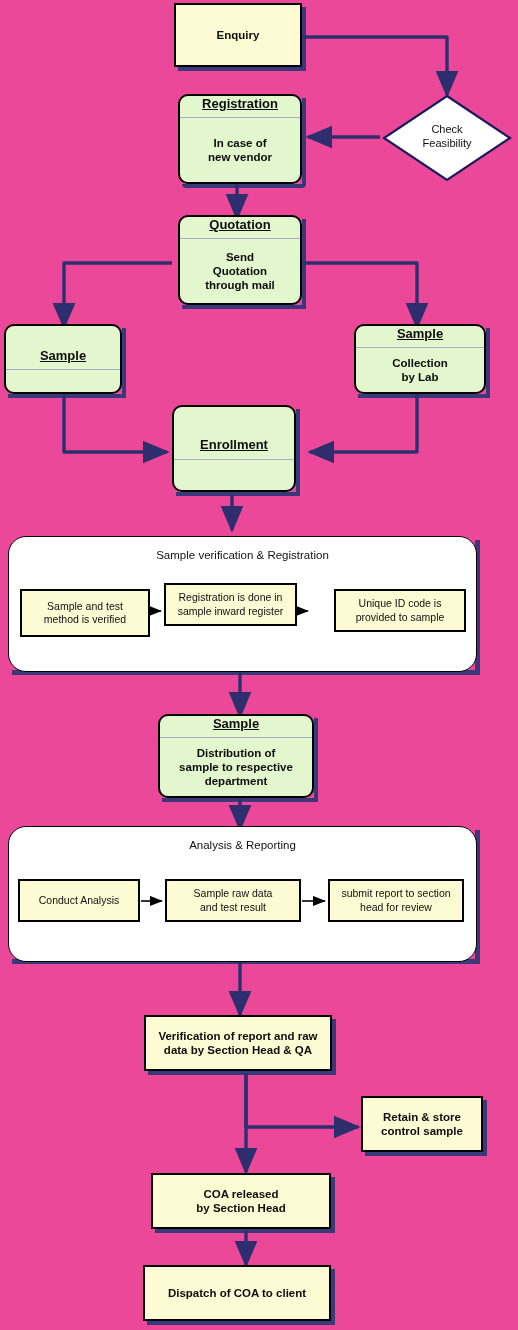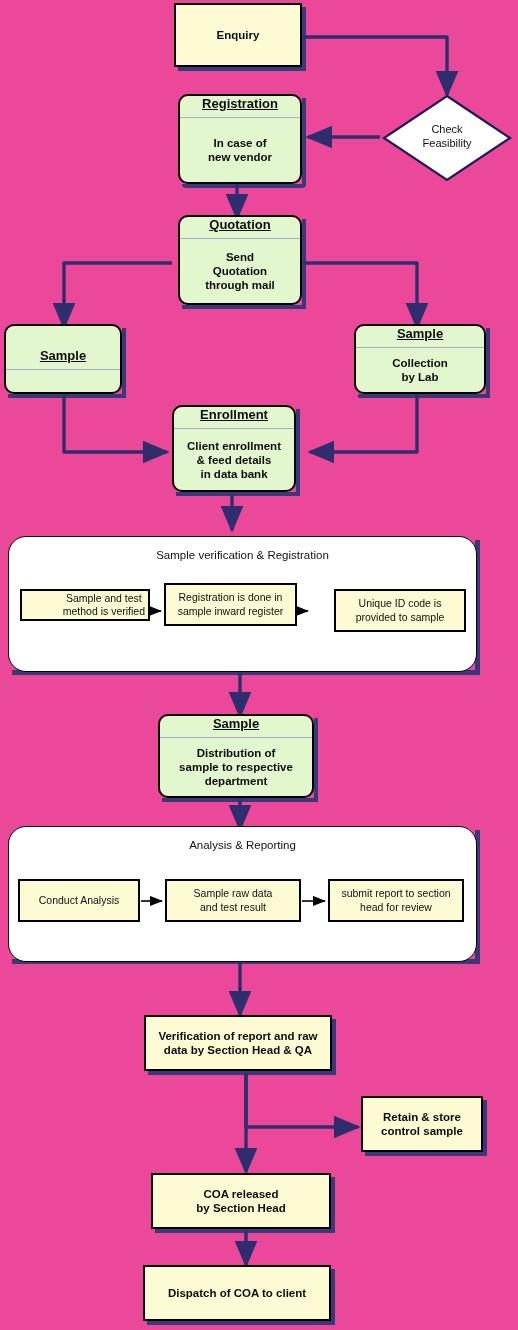--- a/index.html
+++ b/index.html
@@ -265,33 +265,26 @@
     <div class="body">
       <div>
         <div>Collection</div>
         <div>by Lab</div>
       </div>
     </div>
   </div>
 
   <div class="node box-green" style="left:172px;top:405px;width:124px;height:87px;">
     <div class="title">Enrollment</div>
-    <div class="body">
-      <div>
-        <div>Client enrollment</div>
-        <div>&amp; feed details</div>
-        <div>in data bank</div>
-      </div>
-    </div>
   </div>
 
   <div class="group" style="left:8px;top:536px;width:467px;height:134px;">
     <div class="group-title">Sample verification &amp; Registration</div>
   </div>
-  <div class="inner-box" style="left:20px;top:589px;width:130px;height:32px;justify-content:flex-end;">
+  <div class="inner-box" style="left:20px;top:589px;width:130px;height:48px;">
     <div>
       <div>Sample and test</div>
       <div>method is verified</div>
     </div>
   </div>
   <div class="inner-box" style="left:164px;top:583px;width:133px;height:43px;">
     <div>
       <div>Registration is done in</div>
       <div>sample inward register</div>
     </div>

